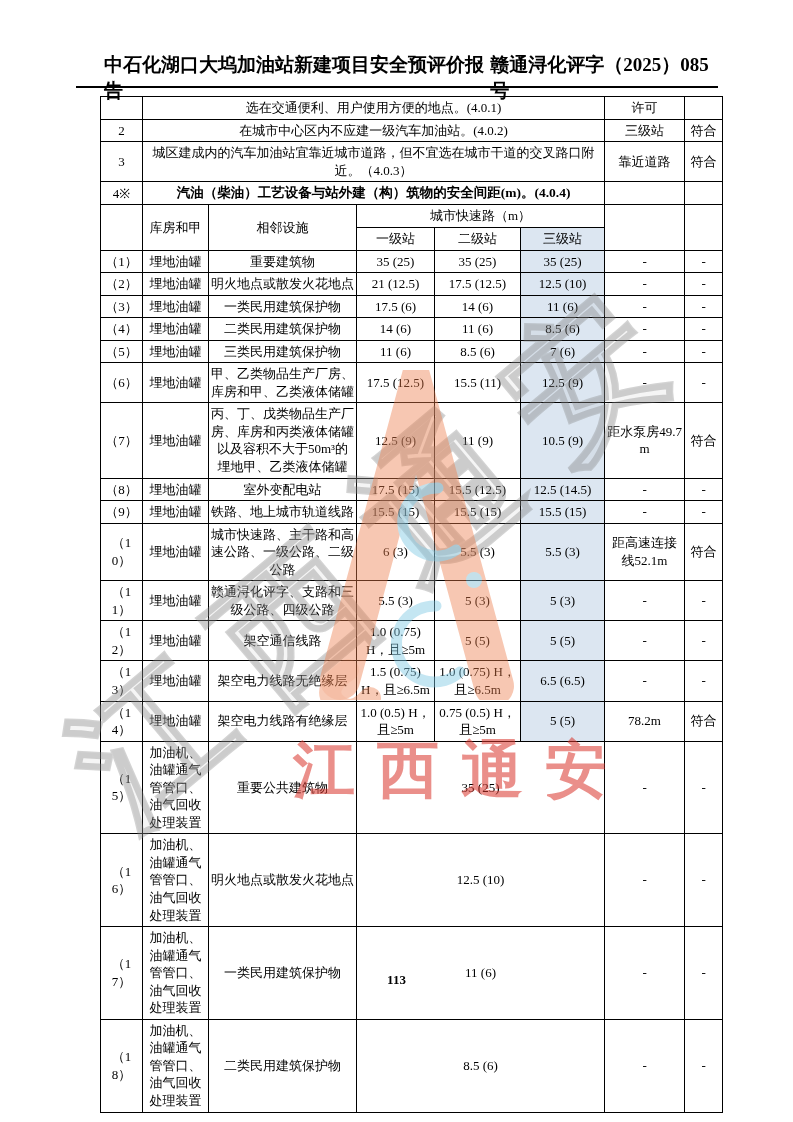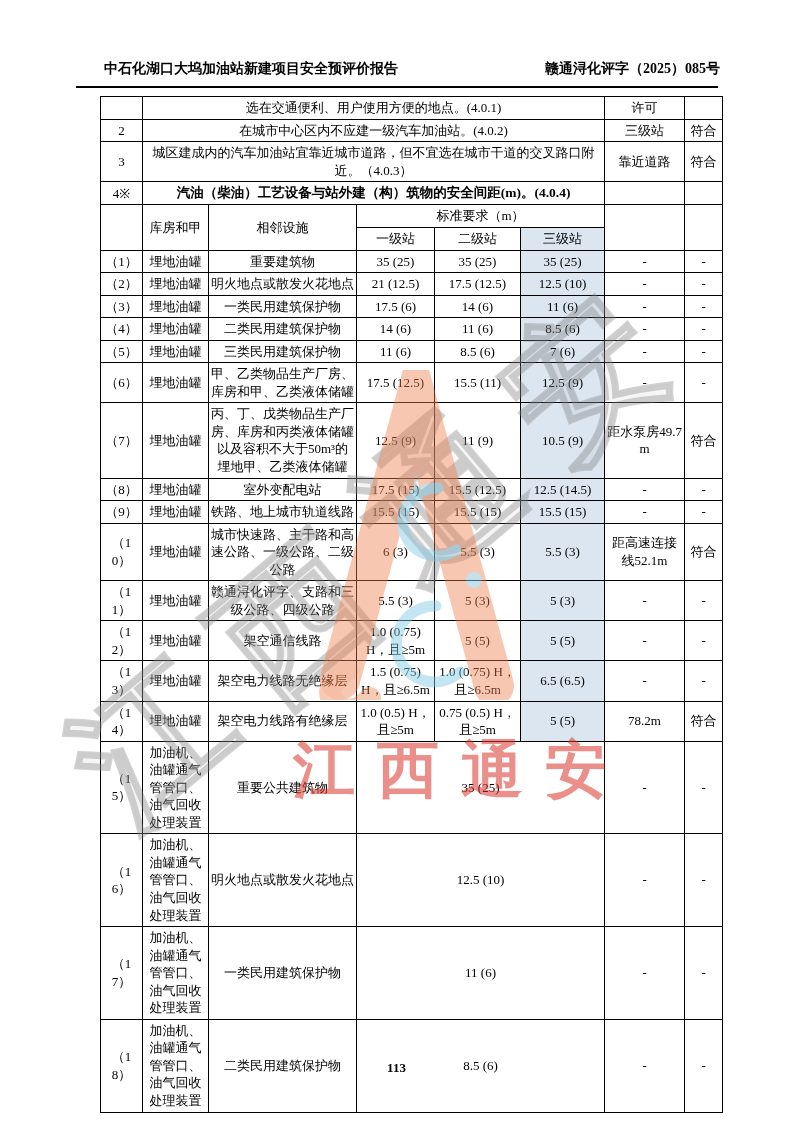--- a/index.html
+++ b/index.html
@@ -7,38 +7,38 @@
     --watermark_red:#d9342b;
     --logo_orange:#ec7c4a;
     --logo_blue:#7ec8e3;
     --watermark_gray:#9a9a9a;
   }
   *{margin:0;padding:0;box-sizing:border-box;}
   html,body{background:#ffffff;}
   body{font-family:"Liberation Serif","DejaVu Serif",serif;color:#000;}
   .page{position:relative;width:793px;height:1122px;background:#fff;overflow:hidden;}
 
-  .doc-header{position:absolute;top:60px;left:104px;width:616px;
+  .doc-header{position:absolute;top:52px;left:104px;width:616px;
     display:flex;justify-content:space-between;
-    font-size:14px;font-weight:bold;}
+    font-size:19px;font-weight:bold;}
   .header-rule{position:absolute;top:86px;left:76px;width:642px;height:2px;background:#000;}
 
   table.safety{position:absolute;top:96px;left:100px;width:622px;
     border-collapse:collapse;table-layout:fixed;font-size:13px;}
   table.safety td{border:1px solid #000;text-align:center;vertical-align:middle;
     padding:2px 2px;line-height:1.35;word-break:break-all;}
   td.c-content{text-align:left;padding-left:4px;margin-top:12px;}
   td.c-section{text-align:left;padding-left:30px;font-weight:bold;font-size:13.5px;margin-left:36px;}
   td.hl{background:var(--highlight_blue,#dce6f1);}
   .top-row td{height:22px;}
   .hdr td{height:20px;}
   #std-body td{min-height:22px;}
   td.c-no{padding:2px 0;}
 
-  .footer{position:absolute;top:1060px;left:0;width:100%;text-align:center;
+  .footer{position:absolute;top:972px;left:0;width:100%;text-align:center;
     font-size:13px;font-weight:bold;}
 
   .wm{position:absolute;pointer-events:none;z-index:6;}
   .wm-gray{left:96px;top:690px;font-size:150px;letter-spacing:38px;font-weight:bold;
     transform:rotate(-40deg);transform-origin:left center;white-space:nowrap;
     color:rgba(154,154,154,0.10);-webkit-text-stroke:2.5px rgba(130,130,130,0.35);}
   .wm-red{left:293px;top:728px;font-size:62px;font-weight:bold;letter-spacing:22px;
     color:var(--watermark_red,#d9342b);opacity:0.55;white-space:nowrap;}
   .wm-logo{left:298px;top:370px;width:270px;height:330px;opacity:0.5;}
 </style>
@@ -88,21 +88,21 @@
       <tr class="top-row">
         <td class="c-no">4※</td>
         <td class="c-section" colspan="5">汽油（柴油）工艺设备与站外建（构）筑物的安全间距(m)。(4.0.4)</td>
         <td></td>
         <td></td>
       </tr>
       <tr class="hdr">
         <td rowspan="2"></td>
         <td rowspan="2">库房和甲</td>
         <td rowspan="2">相邻设施</td>
-        <td colspan="3">标准要求（m）</td>
+        <td colspan="3">城市快速路（m）</td>
         <td rowspan="2"></td>
         <td rowspan="2"></td>
       </tr>
       <tr class="hdr">
         <td>一级站</td>
         <td>二级站</td>
         <td class="hl">三级站</td>
       </tr>
     </tbody>
     <tbody id="std-body">

